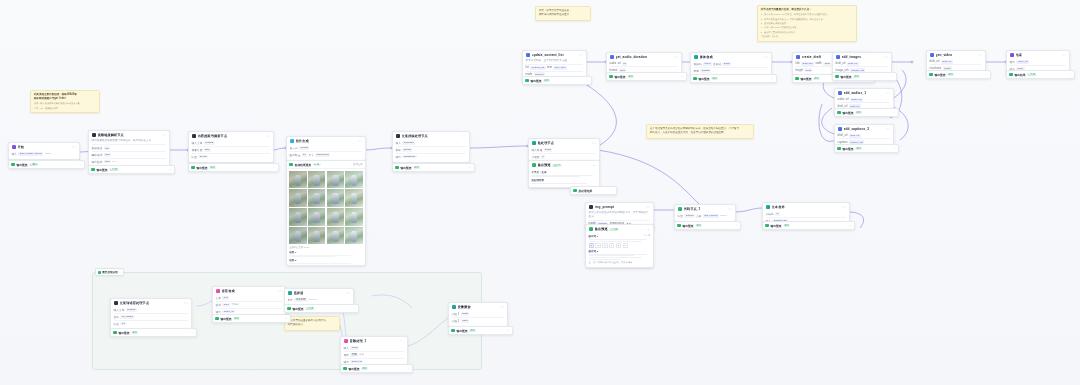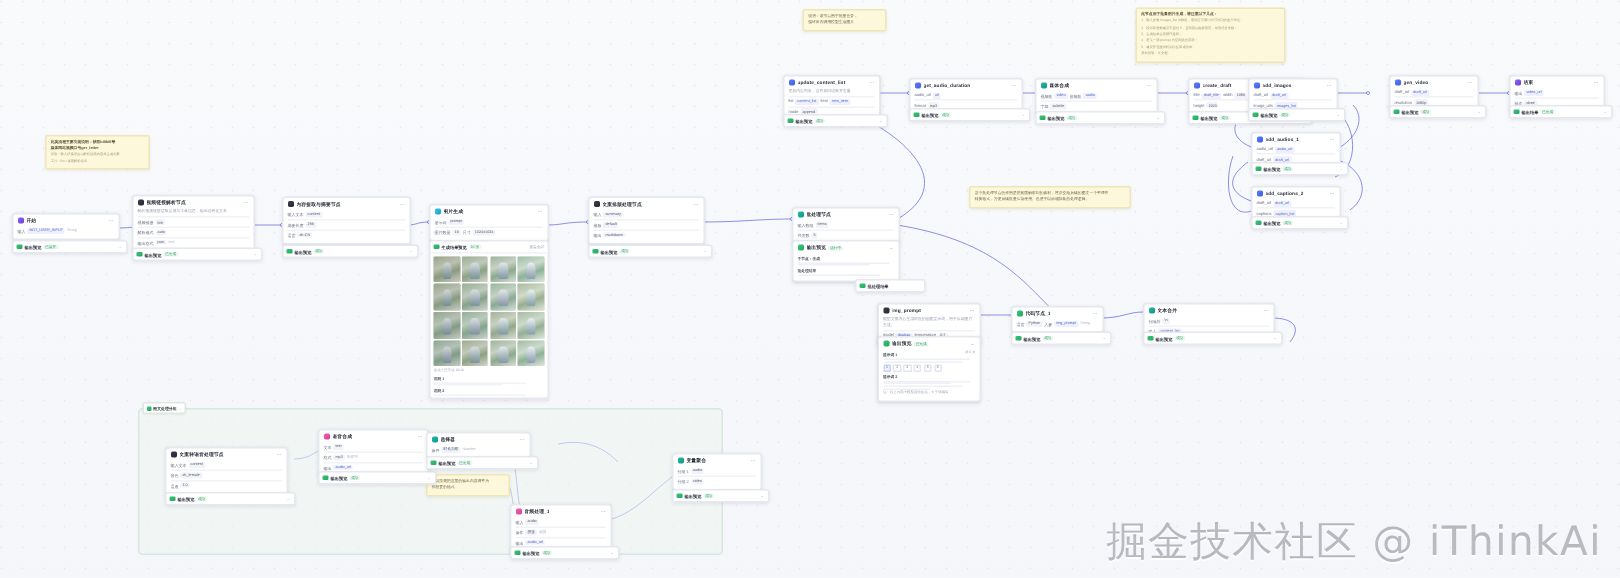--- a/index.html
+++ b/index.html
@@ -849,15 +849,14 @@
       </div>
     </div>
   </div>
   <div class="outpill" style="left:448px;top:326px;width:58px;">
     <span class="odot"></span>
     <span class="olabel">输出预览</span>
     <span class="obadge">成功</span>
     <span class="ocaret">⌄</span>
   </div>
 
-  <div id="watermark">掘金技术社区 @ iThinkAi</div>
 
 </div>
 
 </body></html>

